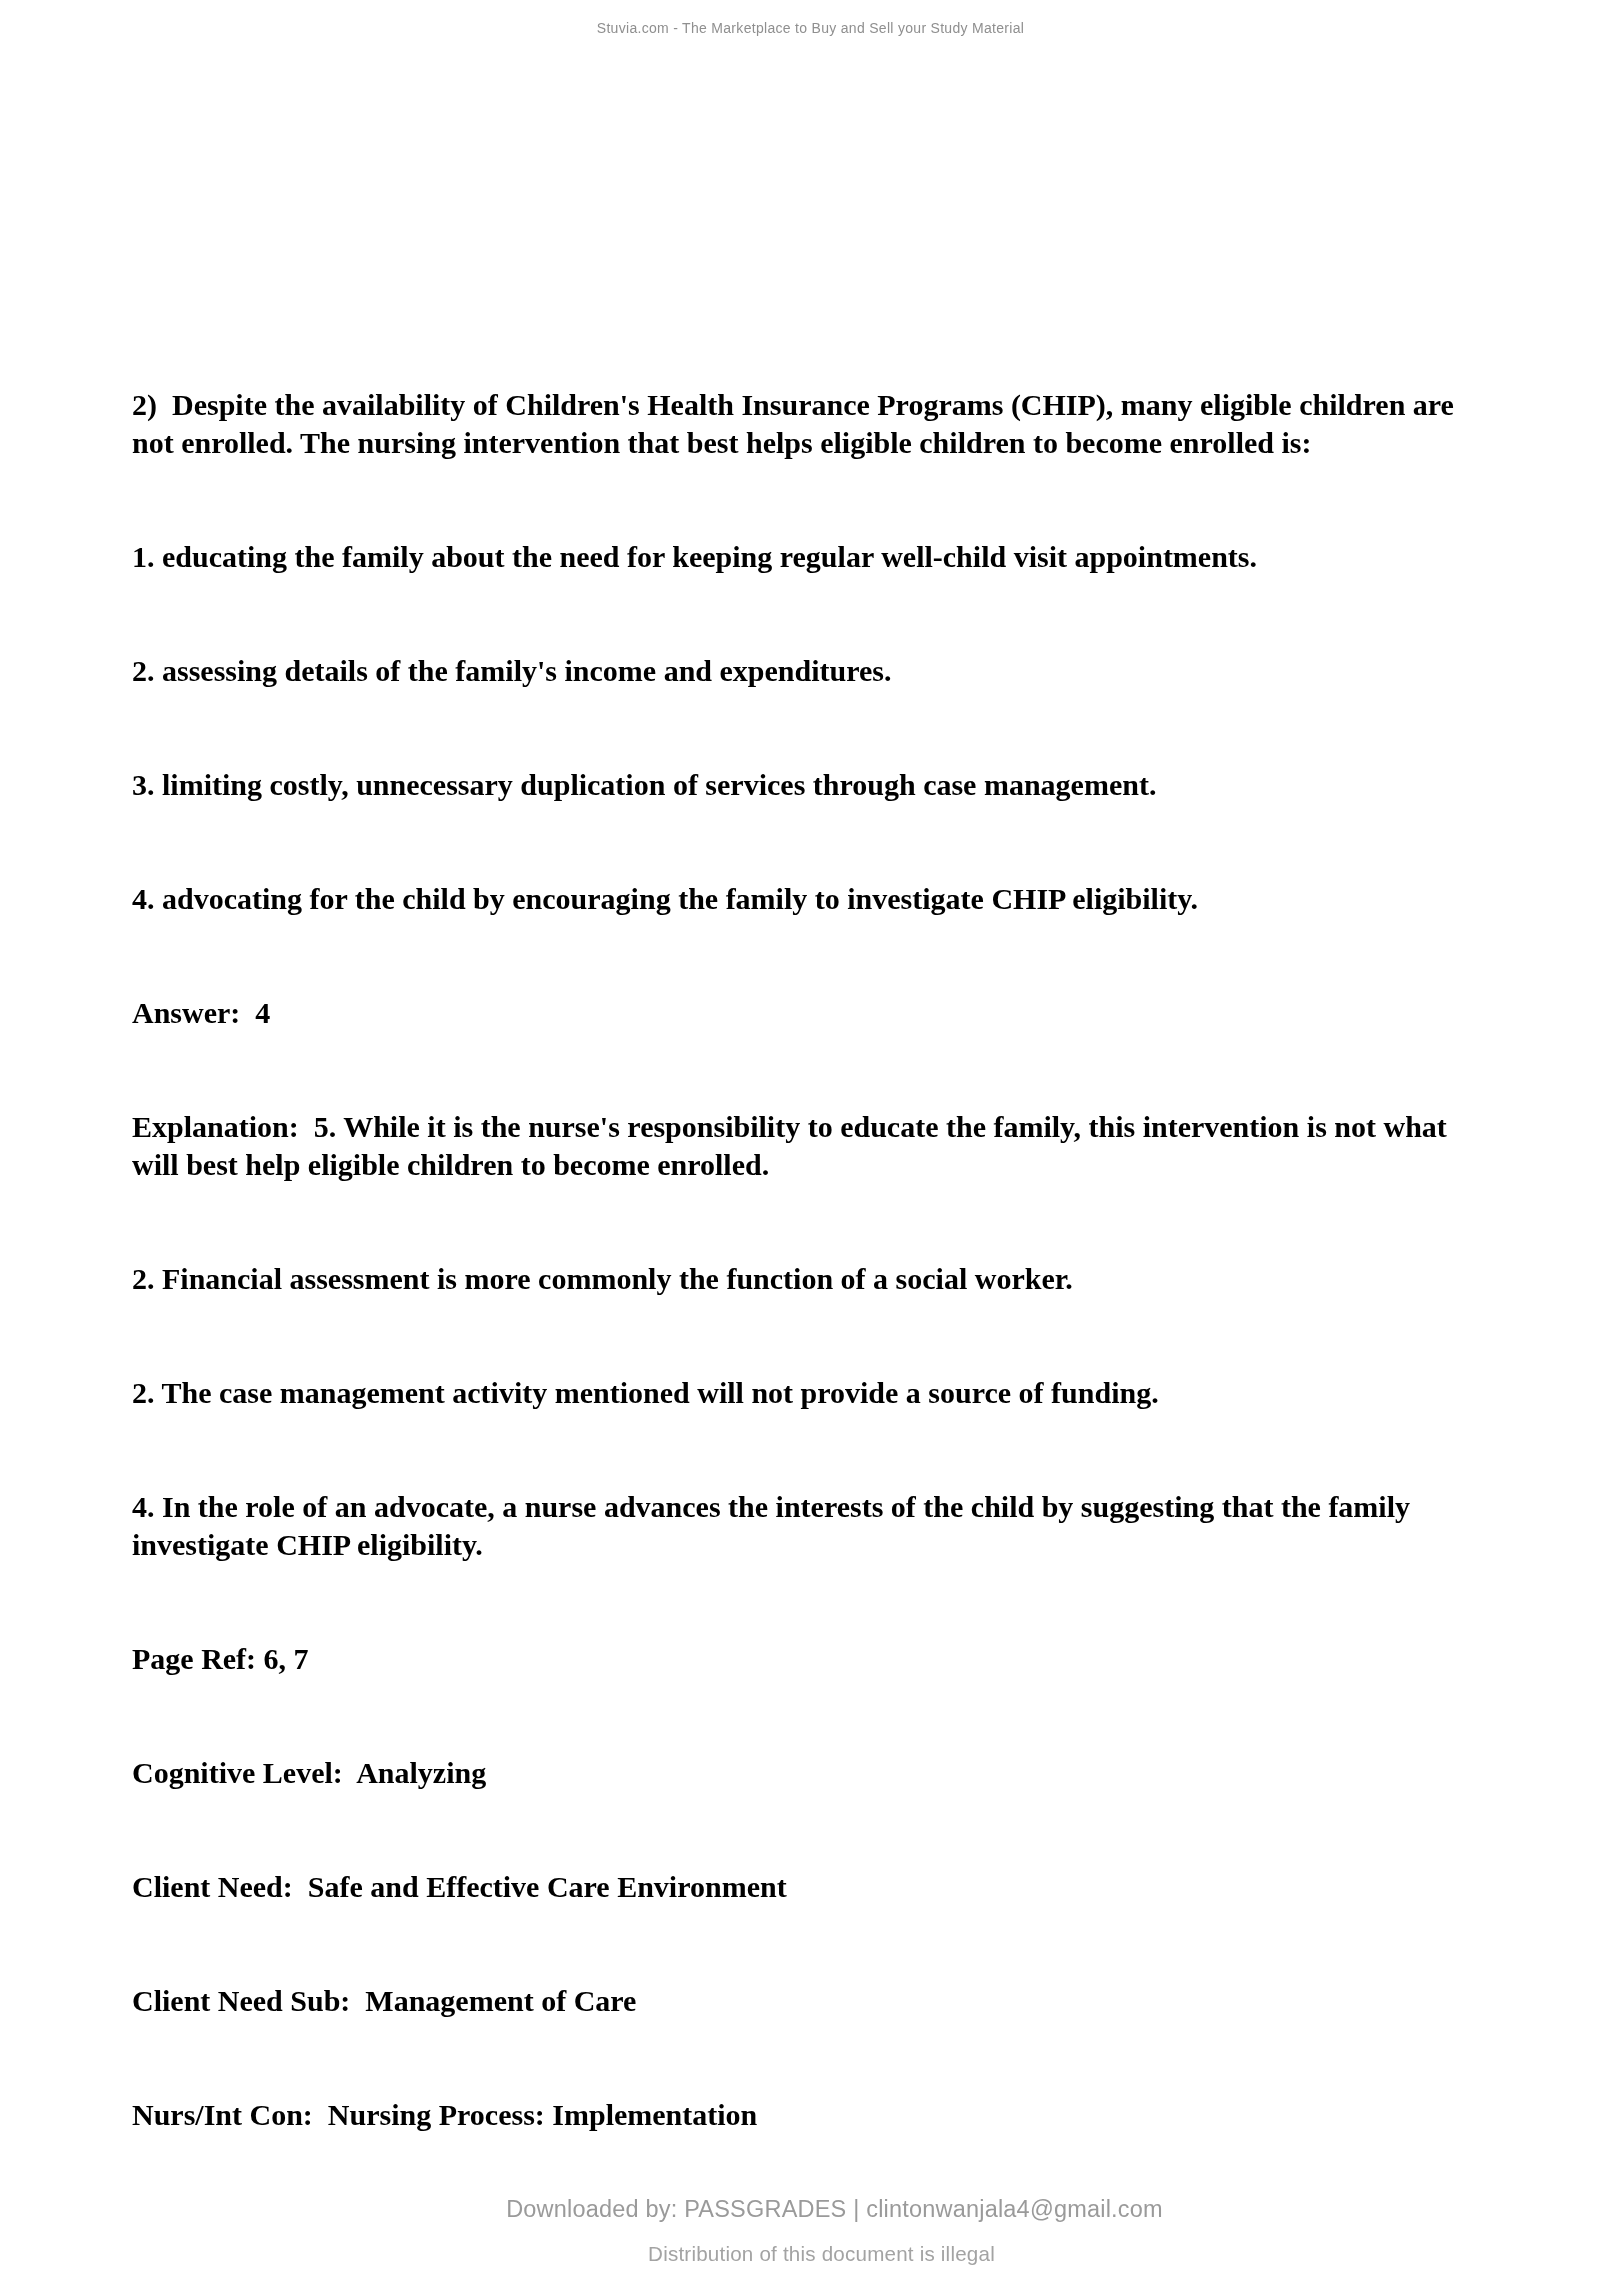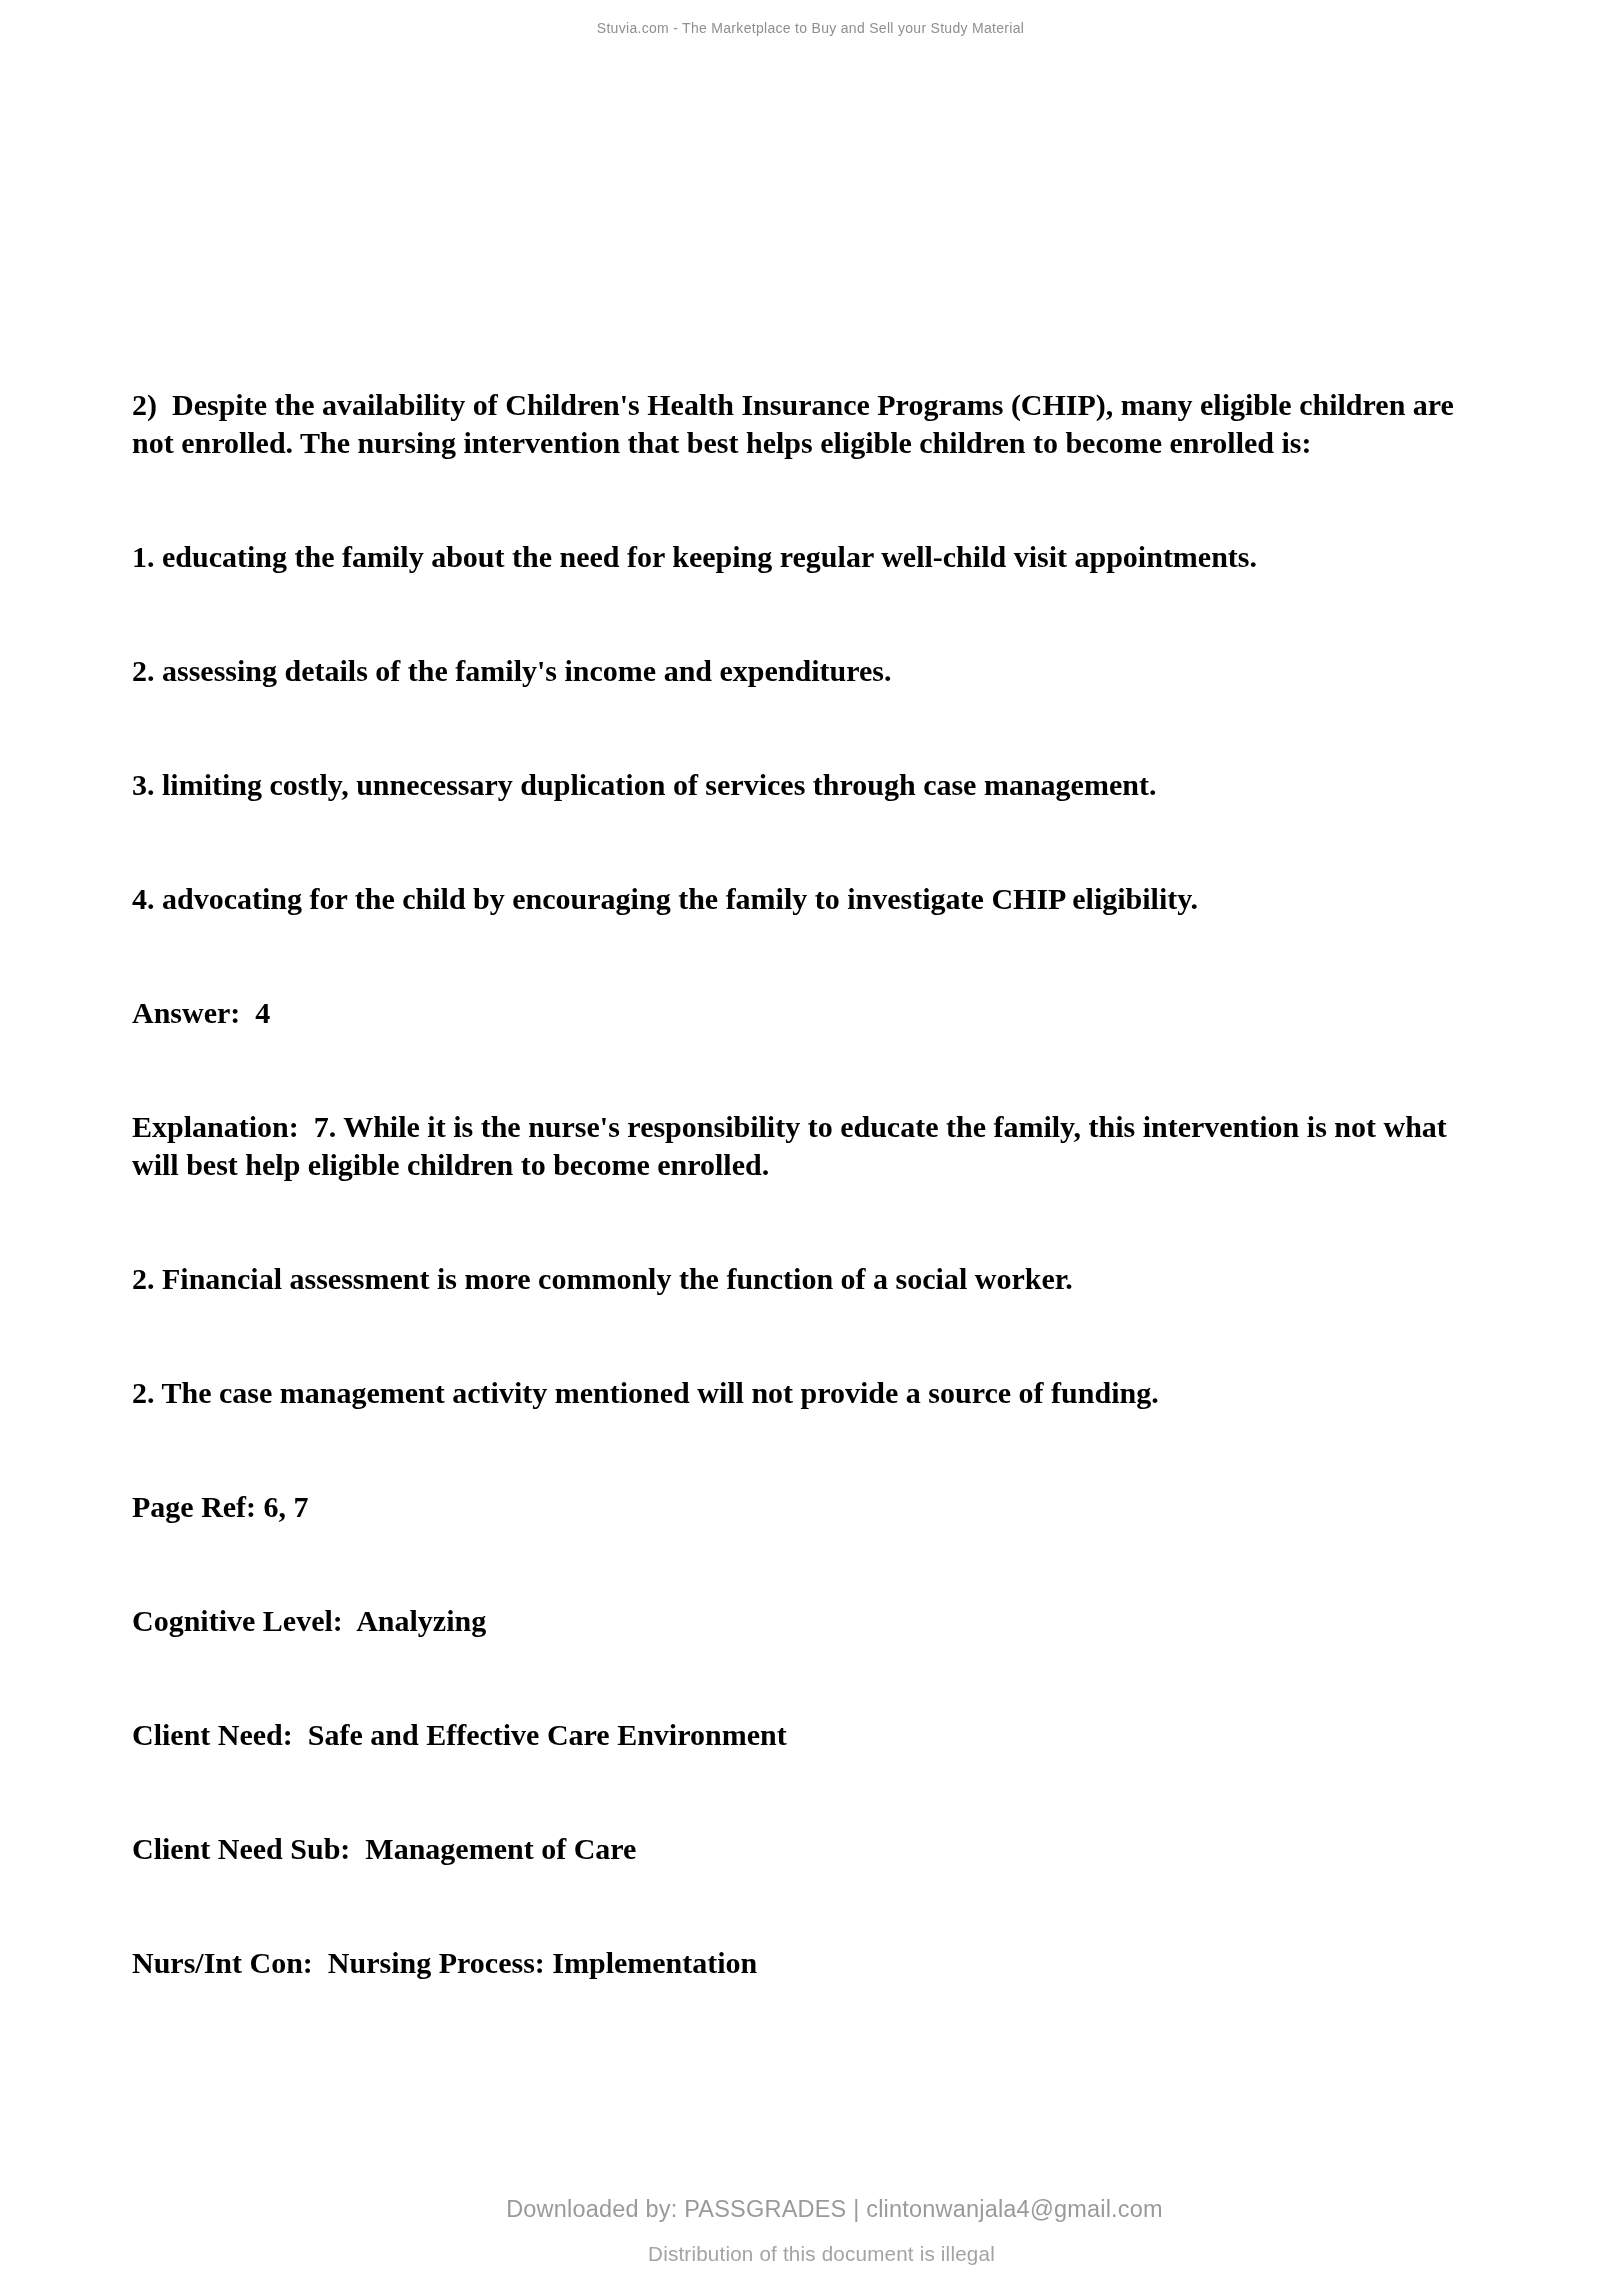--- a/index.html
+++ b/index.html
@@ -74,23 +74,24 @@
 
   <div class="content">
 
     <section class="question">
       <div class="tline">2)  Despite the availability of Children's Health Insurance Programs (CHIP), many eligible children are not enrolled. The nursing intervention that best helps eligible children to become enrolled is:</div>
       <div class="tline">1. educating the family about the need for keeping regular well-child visit appointments.</div>
       <div class="tline">2. assessing details of the family's income and expenditures.</div>
       <div class="tline">3. limiting costly, unnecessary duplication of services through case management.</div>
       <div class="tline">4. advocating for the child by encouraging the family to investigate CHIP eligibility.</div>
       <div class="tline">Answer:  4</div>
-      <div class="tline">Explanation:  7. While it is the nurse's responsibility to educate the family, this intervention is not what will best help eligible children to become enrolled.</div>
+      <div class="tline">Explanation:  5. While it is the nurse's responsibility to educate the family, this intervention is not what will best help eligible children to become enrolled.</div>
       <div class="tline">2. Financial assessment is more commonly the function of a social worker.</div>
       <div class="tline">2. The case management activity mentioned will not provide a source of funding.</div>
+      <div class="tline">4. In the role of an advocate, a nurse advances the interests of the child by suggesting that the family investigate CHIP eligibility.</div>
       <div class="tline">Page Ref: 6, 7</div>
       <div class="tline">Cognitive Level:  Analyzing</div>
       <div class="tline">Client Need:  Safe and Effective Care Environment</div>
       <div class="tline">Client Need Sub:  Management of Care</div>
       <div class="tline">Nurs/Int Con:  Nursing Process: Implementation</div>
     </section>
 
     
 
   </div>

